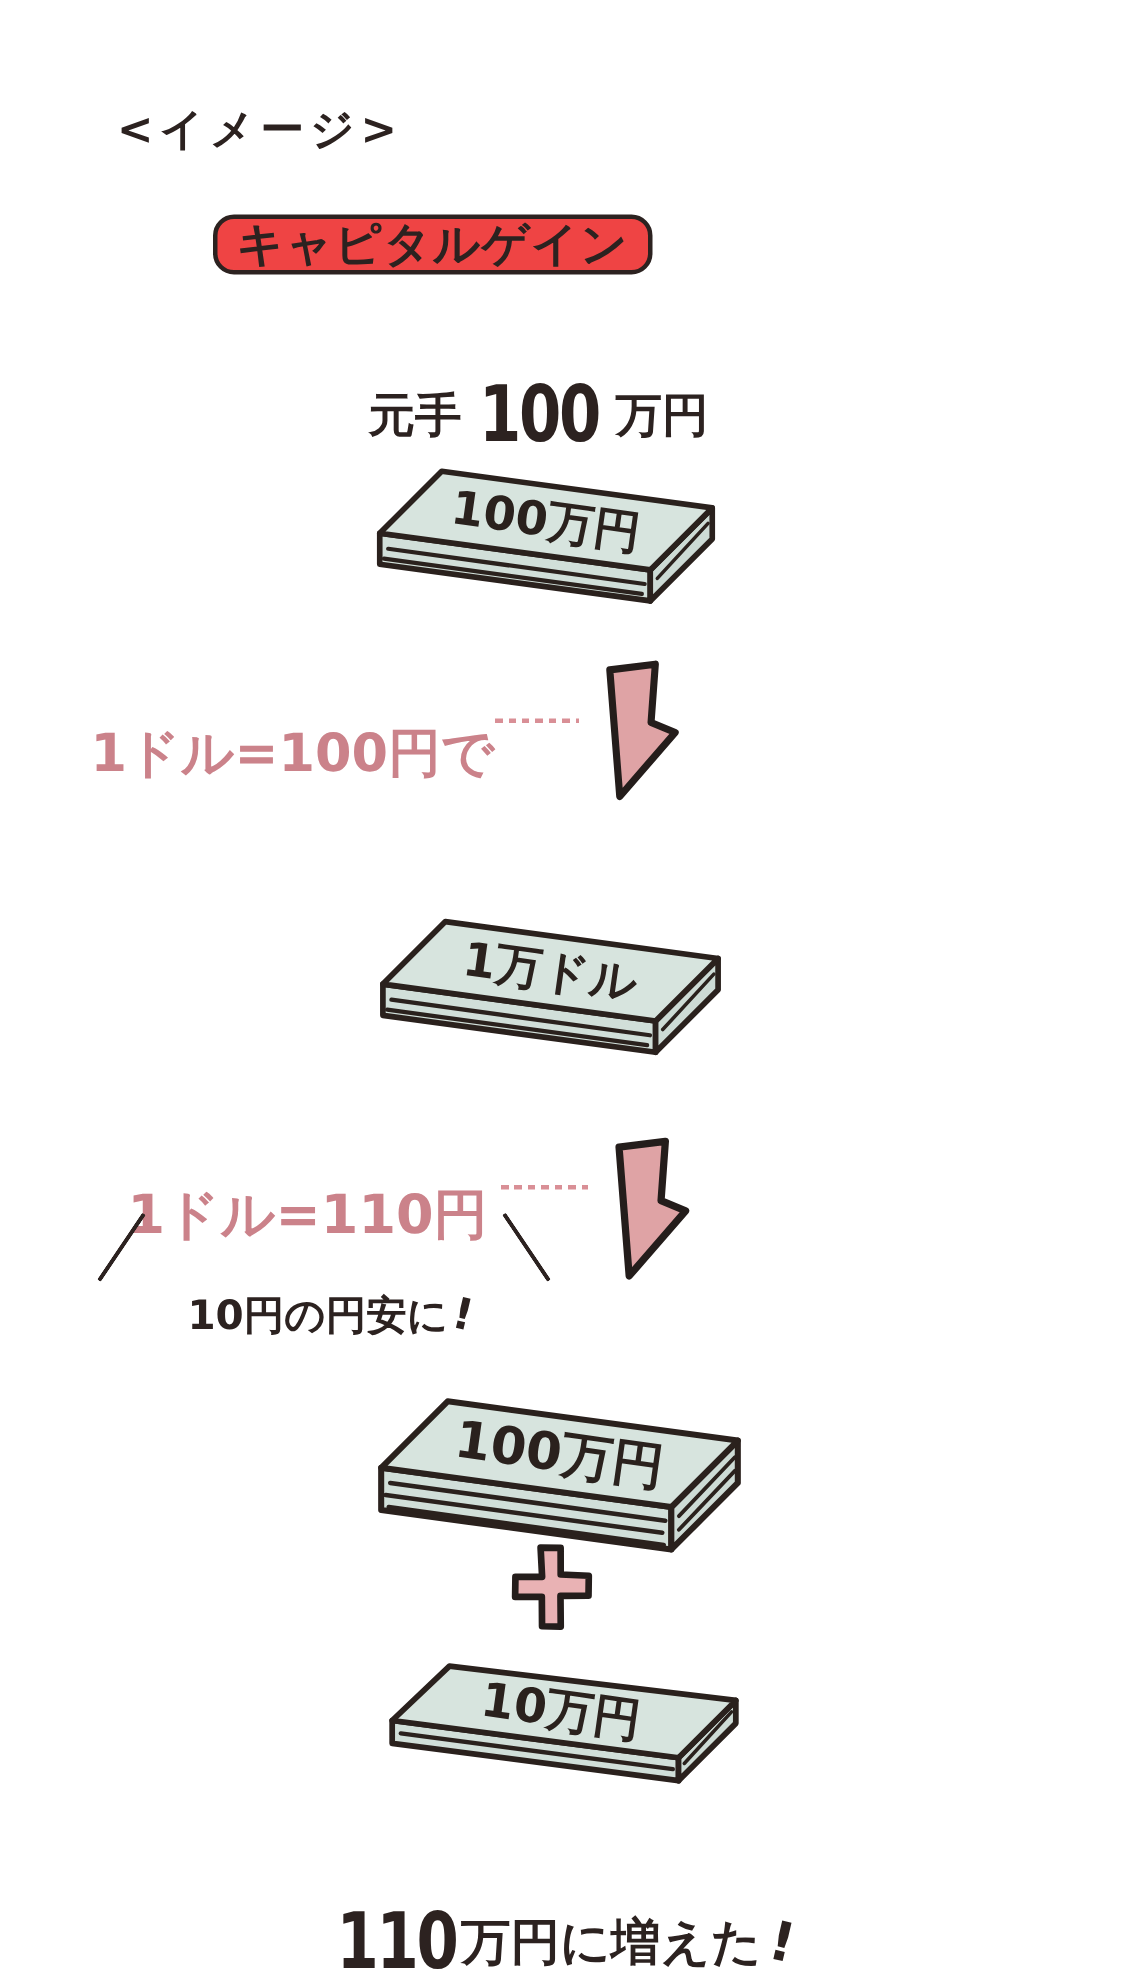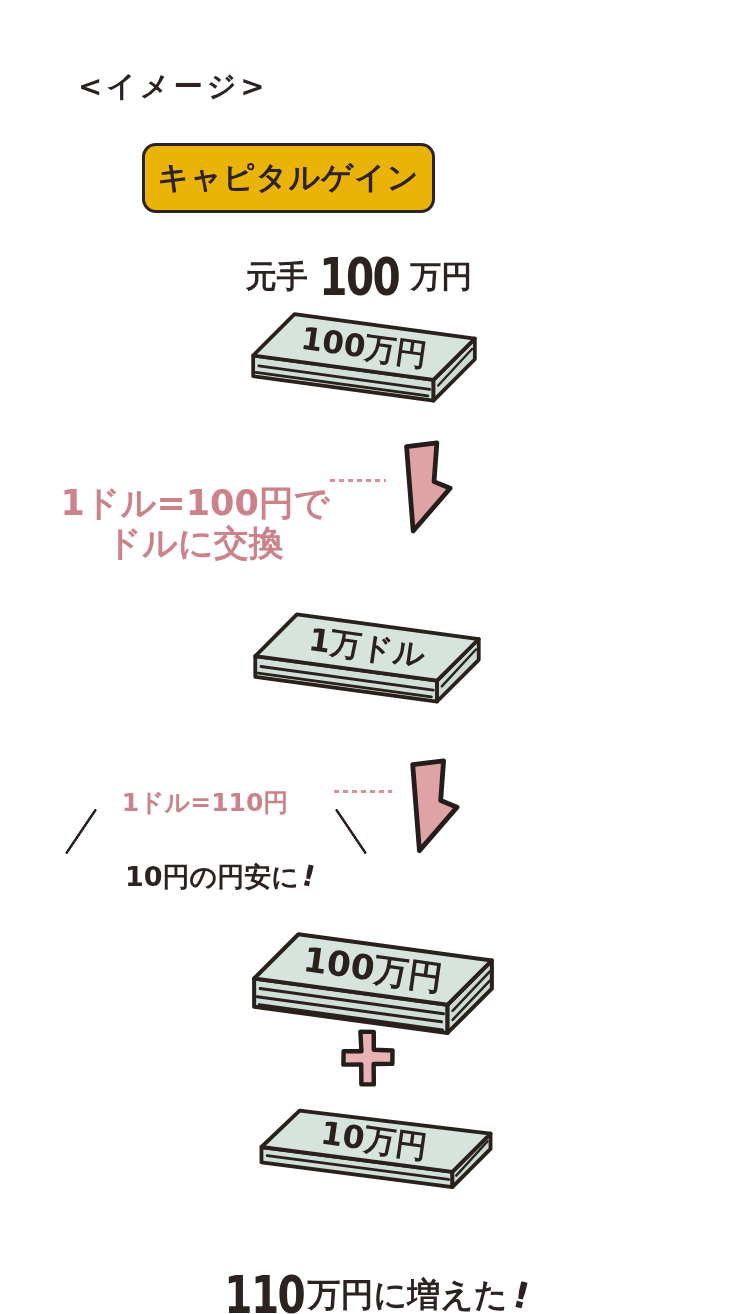--- a/index.html
+++ b/index.html
@@ -12,25 +12,25 @@
     font-family: "DejaVu Sans", "Liberation Sans", sans-serif;
     color: #2c2220;
   }
   .abs { position: absolute; margin-top: 43px; }
 
   .header-label {
     left: 78px; top: 24px;
     font-size: 29px; font-weight: bold; letter-spacing: 4px;
   }
   .title-box {
-    left: 142px; top: 100px; width: 293px; height: 70px;
+    left: 142px; top: 100px; width: 293px; height: 40px;
     border: 3px solid #2c2220; border-radius: 14px;
     display: flex; align-items: center; justify-content: center;
     font-size: 31px; font-weight: bold; letter-spacing: 1px;
-    background: #eab308; box-sizing: border-box;
+    background: #ef4444; box-sizing: border-box;
   }
   .subtitle {
     left: 0; top: 204px; width: 750px; padding-right: 32px; box-sizing: border-box;
     display: flex; justify-content: center; align-items: center; gap: 8px;
     font-weight: bold;
   }
   .sub-prefix, .sub-unit { font-size: 31px; }
   .big-num {
     display: inline-block; font-size: 52px; font-weight: bold;
     letter-spacing: -2px; transform: scaleX(0.78); transform-origin: center;
@@ -45,21 +45,21 @@
   .stack text {
     font-family: "DejaVu Sans", "Liberation Sans", sans-serif;
     font-weight: bold; font-size: 33px; fill: #2a211d; text-anchor: middle;
   }
   .stack3 text { font-size: 34px; }
 
   .pink-note {
     color: #cb828a; font-weight: bold; text-align: center;
   }
   .step1 { left: 25px; top: 440px; width: 340px; font-size: 35px; line-height: 40px; }
-  .rate  { left: 30px; top: 743px; width: 350px; font-size: 25px; }
+  .rate  { left: 30px; top: 743px; width: 350px; font-size: 36px; }
 
   .callout {
     left: 90px; top: 816px; width: 260px; text-align: center;
     font-size: 27px; font-weight: bold; color: #2c2220;
   }
   .slash {
     position: absolute; width: 54px; height: 0;
     border-top: 3px solid #2c2220; border-radius: 2px;
   }
   .slash-left  { left: 54px;  top: 830px; transform: rotate(-56deg); }
@@ -116,21 +116,20 @@
     <g stroke="#2a211d" stroke-width="3" stroke-linecap="round" fill="none">
       <path d="M20,85 L202,110"></path>
       <path d="M17,92 L200,117"></path>
       <path d="M211,106 L247,67" stroke-width="2.5"></path>
     </g>
     <text x="132" y="76" transform="rotate(8 132 64)">100万円</text>
   </svg>
 
   <div class="abs step1 pink-note">
     <div>1ドル=100円で</div>
-    <div>ドルに交換</div>
   </div>
   <div class="dotted dotted1"></div>
   <svg class="arrow arrow1" viewBox="0 0 58 102">
     <path d="M9,8 L41,4 L38,45 L55,52 L16,97 Z" fill="#dfa3a5" stroke="#241d1b" stroke-width="5" stroke-linejoin="round" stroke-linecap="round"></path>
   </svg>
 
   <svg class="stack stack2" viewBox="0 0 264 128">
     <g stroke="#2a211d" stroke-width="4" stroke-linejoin="round" stroke-linecap="round">
       <path d="M14,74 L206,100 L206,122 L14,96 Z" fill="#d1dfd9"></path>
       <path d="M206,100 L250,56 L250,78 L206,122 Z" fill="#cddbd5"></path>

